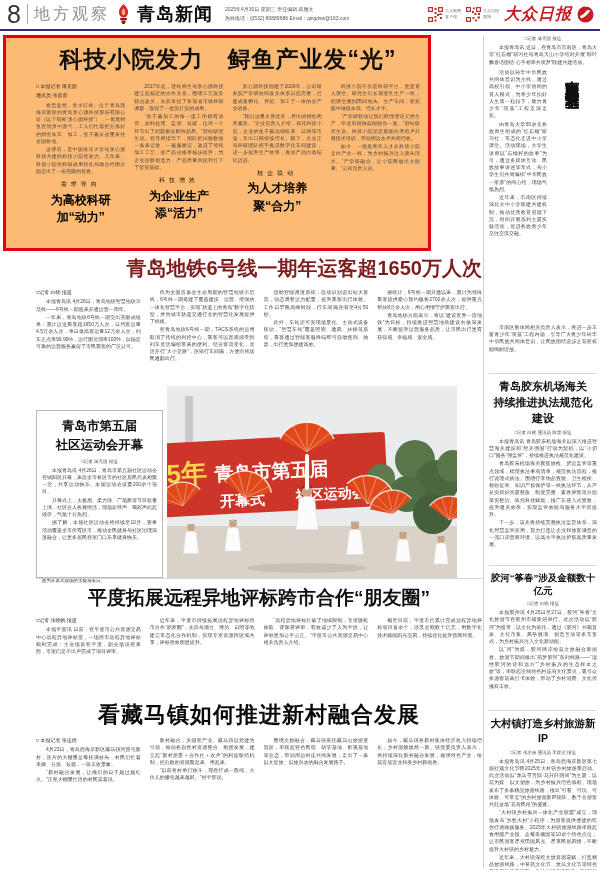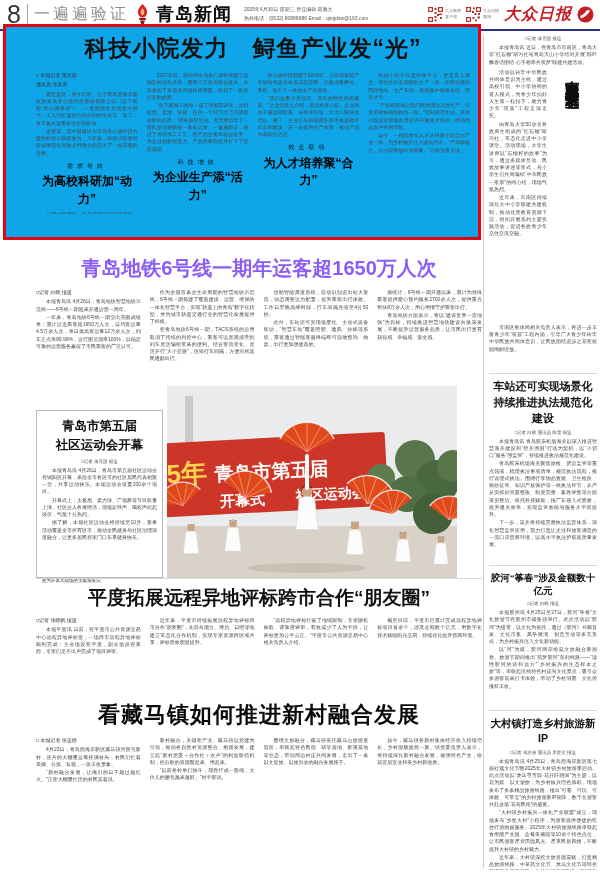--- a/index.html
+++ b/index.html
@@ -23,28 +23,28 @@
   
   .cols{display:flex;gap:9px;overflow:hidden;}
   .col{flex:1;font-size:5px;line-height:1.45;color:#474747;text-align:justify;overflow:hidden;}
   .b-p{text-indent:10px;margin:0 0 1px;}
   .b-byline{color:#333;margin-bottom:2px;}
   .b-kicker{text-align:center;letter-spacing:4px;color:#111;font-size:6px;margin:5px 0 3px;
             font-family:"Liberation Serif",serif;text-indent:0;}
   .b-sub{text-align:center;font-weight:bold;font-size:12px;color:#000;margin:0 0 3px;text-indent:0;}
 
   
-  .lead{position:absolute;left:3px;top:24px;width:478px;height:216px;box-sizing:border-box;
-        border:3px solid #e60013;padding:3px 8px 5px 30px;background:#0ea5e9;}
+  .lead{position:absolute;left:3px;top:35px;width:428px;height:216px;box-sizing:border-box;
+        border:3px solid #e60013;padding:3px 8px 5px 30px;background:#fdba74;}
   .lead h1{font-size:23px;font-weight:bold;text-align:center;color:#101010;margin:3px 0 8px;letter-spacing:1px;}
   .lead .cols{height:142px;}
 
   
   .metro{position:absolute;left:36px;top:255px;width:446px;}
-  .metro h2{font-size:20px;font-weight:bold;text-align:center;color:#8b5cf6;margin:0 0 7px;}
+  .metro h2{font-size:20px;font-weight:bold;text-align:right;color:#7f1d1d;margin:0 0 7px;}
   .metro .cols{height:92px;}
 
   
   .sports{position:absolute;left:36px;top:410px;width:127px;height:168px;box-sizing:border-box;
           border:1px solid #b9b9b9;padding:5px 5px 3px;}
   .sports h3{font-size:12.5px;font-weight:bold;text-align:center;line-height:1.5;margin:1px 0 4px;color:#101010;}
   .rc-byline{font-size:4.5px;color:#555;text-align:center;margin:0 0 3px;}
   .paras{font-size:5px;line-height:1.45;color:#474747;text-align:justify;overflow:hidden;}
   .paras div{text-indent:10px;margin-bottom:1px;}
   .sports .paras{height:108px;}
@@ -82,21 +82,21 @@
   .dacun .paras{height:150px;}
 </style>
 </head>
 <body>
 
 <div class="page">
 
   <header class="hdr">
     <div class="pagenum">8</div>
     <div class="vline"></div>
-    <div class="section">一遍遍验证</div>
+    <div class="section">地方观察</div>
     <svg width="15" height="20" viewBox="0 0 15 20">
       <path d="M7.5 0 C10 3 12.5 5 12 9 C11.6 12 9.5 13.5 7.5 13.5 C5.5 13.5 3.4 12 3 9 C2.5 5 5 3 7.5 0 Z" fill="#d8251f"></path>
       <path d="M7.5 4 C8.8 6 9.6 7 9.3 9 C9.1 10.5 8.3 11.2 7.5 11.2 C6.7 11.2 5.9 10.5 5.7 9 C5.4 7 6.2 6 7.5 4 Z" fill="#f5b08a"></path>
       <rect x="4.2" y="14" width="6.6" height="2" fill="#8e1a12"></rect>
       <path d="M5 16.5 L10 16.5 L8.7 20 L6.3 20 Z" fill="#8e1a12"></path>
     </svg>
     <div class="edition">青岛新闻</div>
     <div class="dateblk">
       <div>2025年4月30日 星期三 责任编辑 蒋雅文</div>
       <div>热线电话：(0532) 80889686 Email：qingdsw@163.com</div>
@@ -337,21 +337,21 @@
         <div class="paras">
             <div>市南区教体局相关负责人表示，将进一步丰富青少年“筑基”工程内涵，引导广大青少年铸牢中华民族共同体意识，让民族团结进步之花在校园绚丽绽放。</div>
           </div>
       </div>
     </article>
 
     <div class="rc-sep"></div>
 
     <article class="jichang">
       <div class="rc-h3">
-        <span>车站还可实现场景化</span><br>
+        <span>青岛胶东机场海关</span><br>
         <span>持续推进执法规范化建设</span>
       </div>
       <div class="rc-byline">□记者 白晓 通讯员 陈雪 报道</div>
       <div class="paras">
           <div>本报青岛讯 青岛胶东机场海关以深入推进智慧海关建设和“智关强国”行动为契机，以“小切口”服务“强监管”，持续推进执法规范化建设。</div>
           <div>青岛胶东机场海关聚焦旅检、货运监管等重点领域，梳理执法事项清单，规范执法流程，推行说理式执法。围绕行李物品查验、卫生检疫、税收征管、知识产权保护等一线执法环节，从严从实抓好问题整改、制度完善、案卷评查等方面落实整治。依托科技赋能，推广非侵入式查验，提升通关效率，实现监管效能与服务水平双提升。</div>
           <div>下一步，该关将持续完善执法监督体系，深化智慧监管应用，努力打造让企业和旅客满意的一流口岸营商环境，以高水平执法护航高质量发展。</div>
         </div>
     </article>
 

